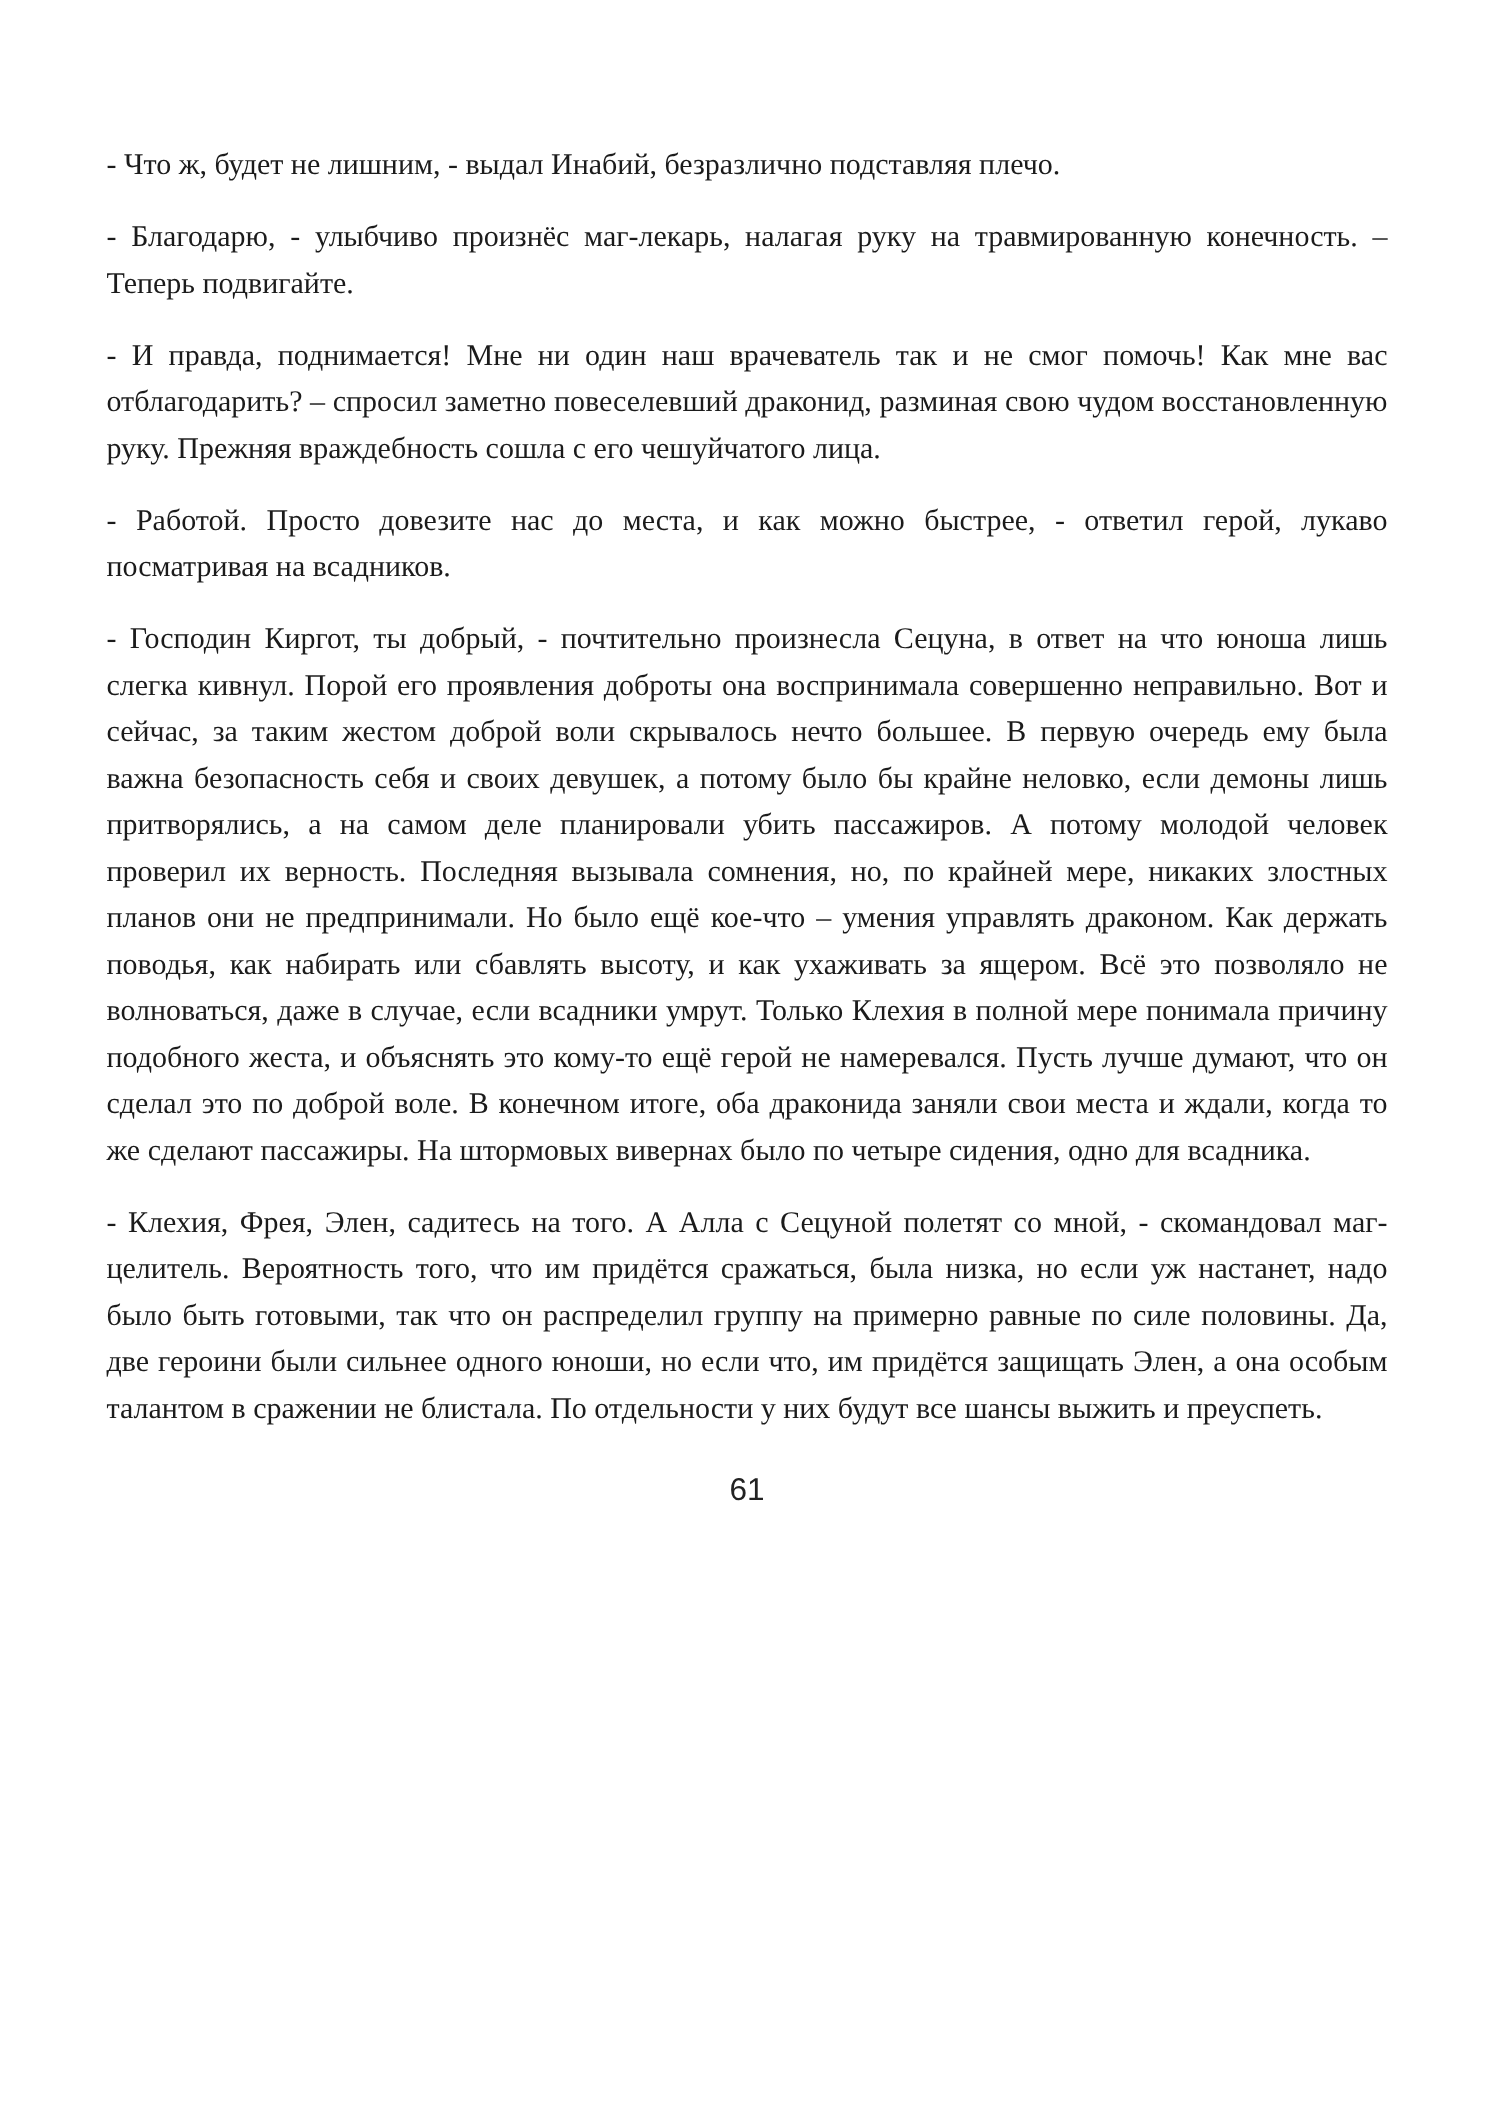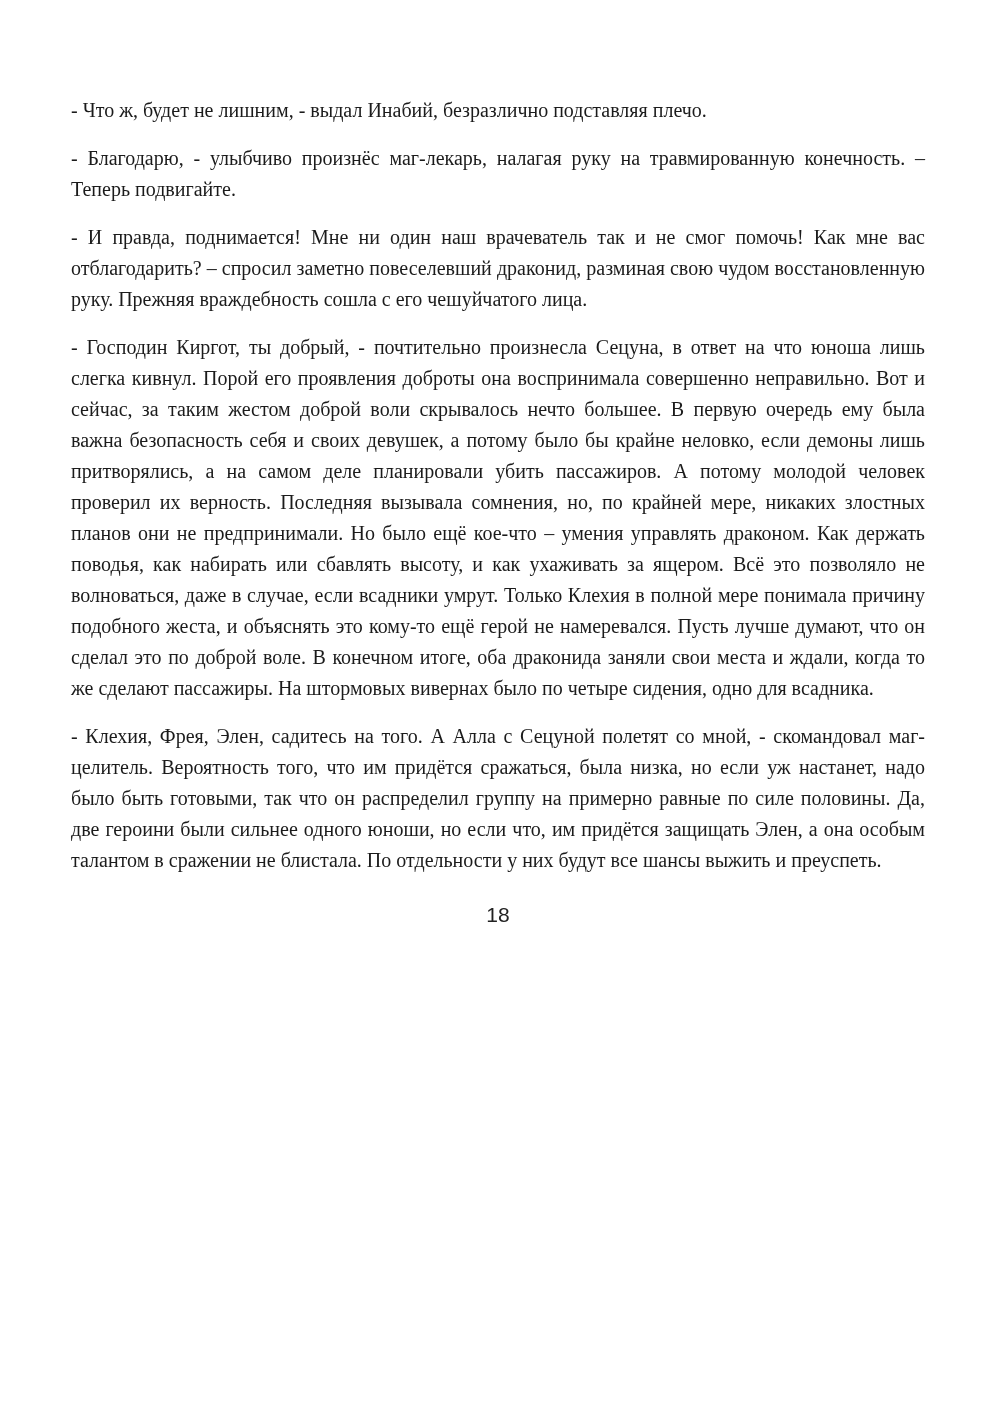--- a/index.html
+++ b/index.html
@@ -42,17 +42,18 @@
   }
 </style>
 </head>
 <body>
 
 <div class="page">
   <div class="text-body">
     <p>- Что ж, будет не лишним, - выдал Инабий, безразлично подставляя плечо.</p>
     <p>- Благодарю, - улыбчиво произнёс маг-лекарь, налагая руку на травмированную конечность. – Теперь подвигайте.</p>
     <p>- И правда, поднимается! Мне ни один наш врачеватель так и не смог помочь! Как мне вас отблагодарить? – спросил заметно повеселевший драконид, разминая свою чудом восстановленную руку. Прежняя враждебность сошла с его чешуйчатого лица.</p>
+    <p>- Работой. Просто довезите нас до места, и как можно быстрее, - ответил герой, лукаво посматривая на всадников.</p>
     <p>- Господин Киргот, ты добрый, - почтительно произнесла Сецуна, в ответ на что юноша лишь слегка кивнул. Порой его проявления доброты она воспринимала совершенно неправильно. Вот и сейчас, за таким жестом доброй воли скрывалось нечто большее. В первую очередь ему была важна безопасность себя и своих девушек, а потому было бы крайне неловко, если демоны лишь притворялись, а на самом деле планировали убить пассажиров. А потому молодой человек проверил их верность. Последняя вызывала сомнения, но, по крайней мере, никаких злостных планов они не предпринимали. Но было ещё кое-что – умения управлять драконом. Как держать поводья, как набирать или сбавлять высоту, и как ухаживать за ящером. Всё это позволяло не волноваться, даже в случае, если всадники умрут. Только Клехия в полной мере понимала причину подобного жеста, и объяснять это кому-то ещё герой не намеревался. Пусть лучше думают, что он сделал это по доброй воле. В конечном итоге, оба драконида заняли свои места и ждали, когда то же сделают пассажиры. На штормовых вивернах было по четыре сидения, одно для всадника.</p>
     <p>- Клехия, Фрея, Элен, садитесь на того. А Алла с Сецуной полетят со мной, - скомандовал маг-целитель. Вероятность того, что им придётся сражаться, была низка, но если уж настанет, надо было быть готовыми, так что он распределил группу на примерно равные по силе половины. Да, две героини были сильнее одного юноши, но если что, им придётся защищать Элен, а она особым талантом в сражении не блистала. По отдельности у них будут все шансы выжить и преуспеть.</p>
   </div>
-  <div class="page-number">18</div>
+  <div class="page-number">61</div>
 </div>
 
 </body></html>

